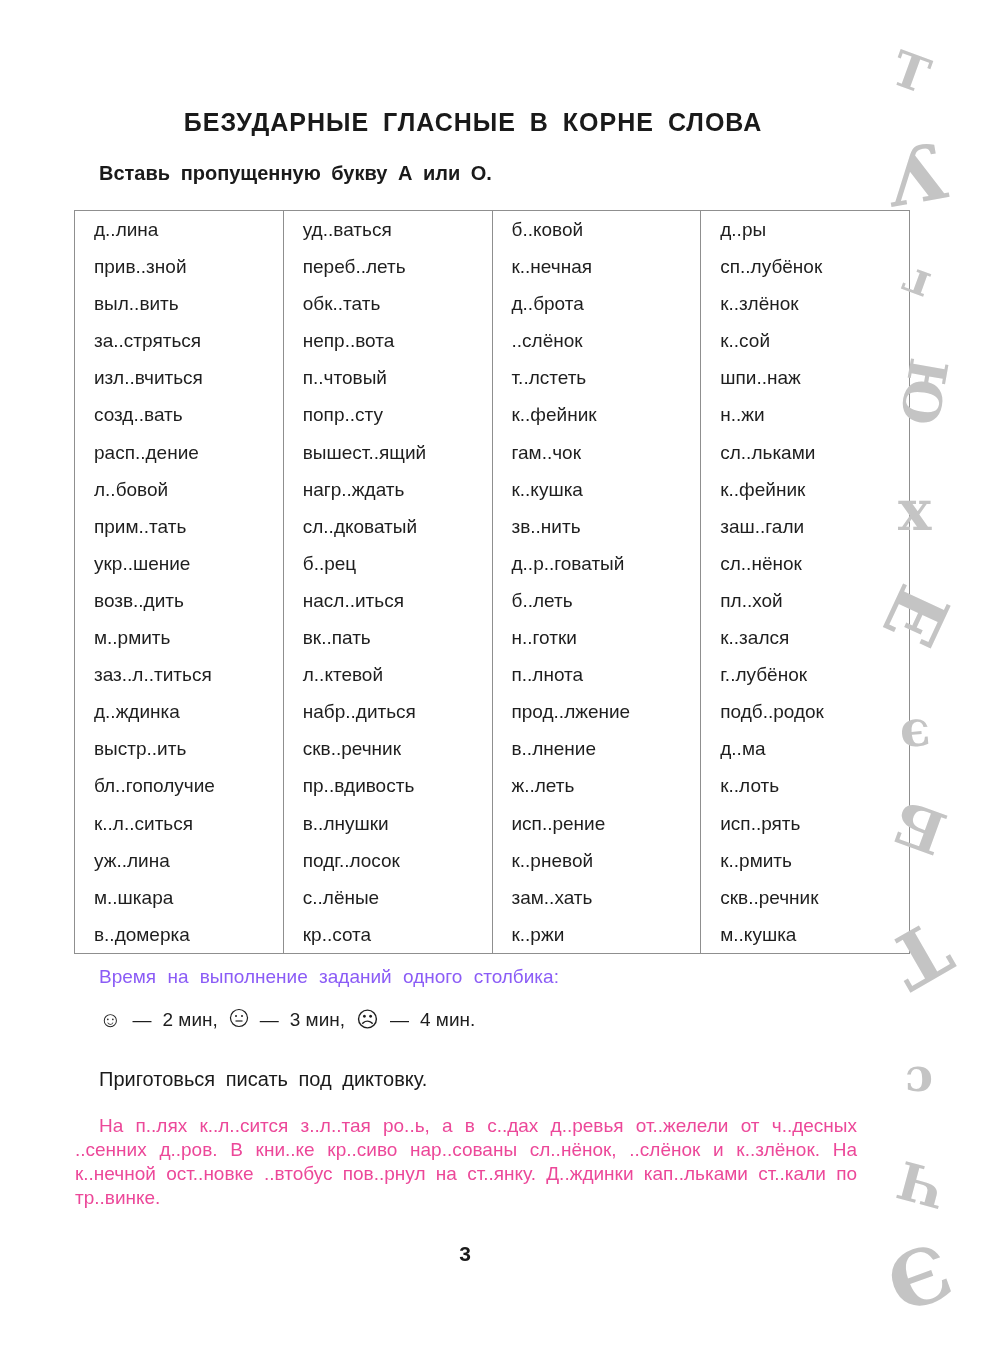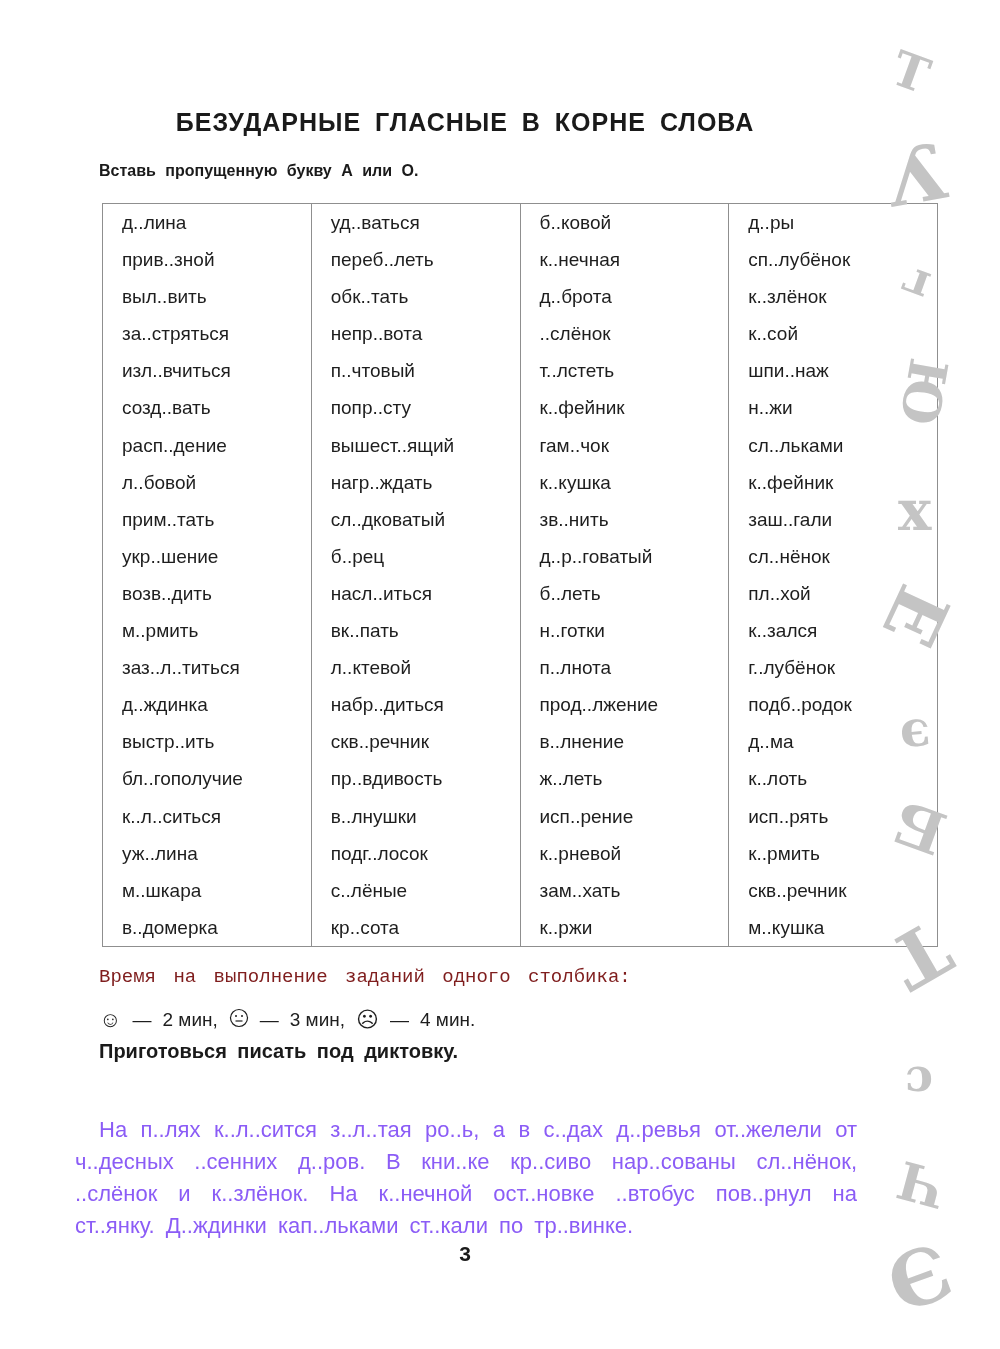--- a/index.html
+++ b/index.html
@@ -1,59 +1,58 @@
 <!DOCTYPE html>
 <html><head>
   <meta charset="utf-8">
   <style>
     html, body { margin: 0; padding: 0; background: #ffffff; }
     body {
       width: 1000px; height: 1349px; position: relative; overflow: hidden;
       font-family: "Liberation Sans", "DejaVu Sans", sans-serif; color: #1a1a1a;
     }
     .title {
-      position: absolute; left: 0; top: 108px; width: 930px; text-align: center;
+      position: absolute; left: 8px; top: 108px; width: 930px; text-align: center;
       font-size: 25px; font-weight: bold; letter-spacing: 1px; word-spacing: 6px;
     }
     .instruction {
       position: absolute; left: 99px; top: 162px;
-      font-size: 16px; font-weight: bold; word-spacing: 5px;
+      font-size: 20px; font-weight: bold; word-spacing: 5px;
     }
     table.words {
-      position: absolute; left: 74px; top: 203px; width: 836px;
-      border-collapse: collapse; border: 1.5px solid #8f8f8f; margin-left: 28px;
+      position: absolute; left: 74px; top: 210px; width: 836px;
+      border-collapse: collapse; border: 1.5px solid #8f8f8f;
     }
     table.words td {
       border-left: 1.5px solid #8f8f8f; vertical-align: top;
       padding: 0; width: 25%;
     }
     table.words td:first-child { border-left: none; }
     .cell-word {
       height: 37.1px; line-height: 37px; font-size: 19px; padding-left: 19px;
       white-space: nowrap; color: #1e1e1e;
     }
     .cell-word:first-child { margin-top: 0; }
     .time-note {
       position: absolute; left: 99px; top: 966px; font-size: 19px; word-spacing: 6px;
-      color: #7f1d1d;
-      font-family: Liberation Mono, monospace;
+      color: #8b5cf6;
     }
     .time-row {
       position: absolute; left: 99px; top: 1008px; font-size: 19px; color: #1e1e1e;
       display: flex; align-items: center;
     }
     .time-row span { margin-right: 11px; }
     .face { font-size: 22px; line-height: 1; }
     .dictation-title {
-      position: absolute; left: 99px; top: 1040px; font-size: 20px; font-weight: bold;
+      position: absolute; left: 99px; top: 1068px; font-size: 20px; font-weight: normal;
       word-spacing: 5px;
     }
     .dictation {
       position: absolute; left: 75px; top: 1114px; width: 782px;
-      font-size: 22px; line-height: 32px; text-align: justify; color: #8b5cf6;
+      font-size: 19px; line-height: 24px; text-align: justify; color: #ec4899;
       word-spacing: 5px;
     }
     .dictation p { margin: 0; text-indent: 24px; text-align: justify; }
     .page-number {
       position: absolute; left: 0; top: 1242px; width: 930px; text-align: center;
       font-size: 21px; font-weight: bold;
     }
     .deco {
       position: absolute; color: #c4c4c4; font-weight: bold;
       font-family: "DejaVu Serif", serif; line-height: 1;

